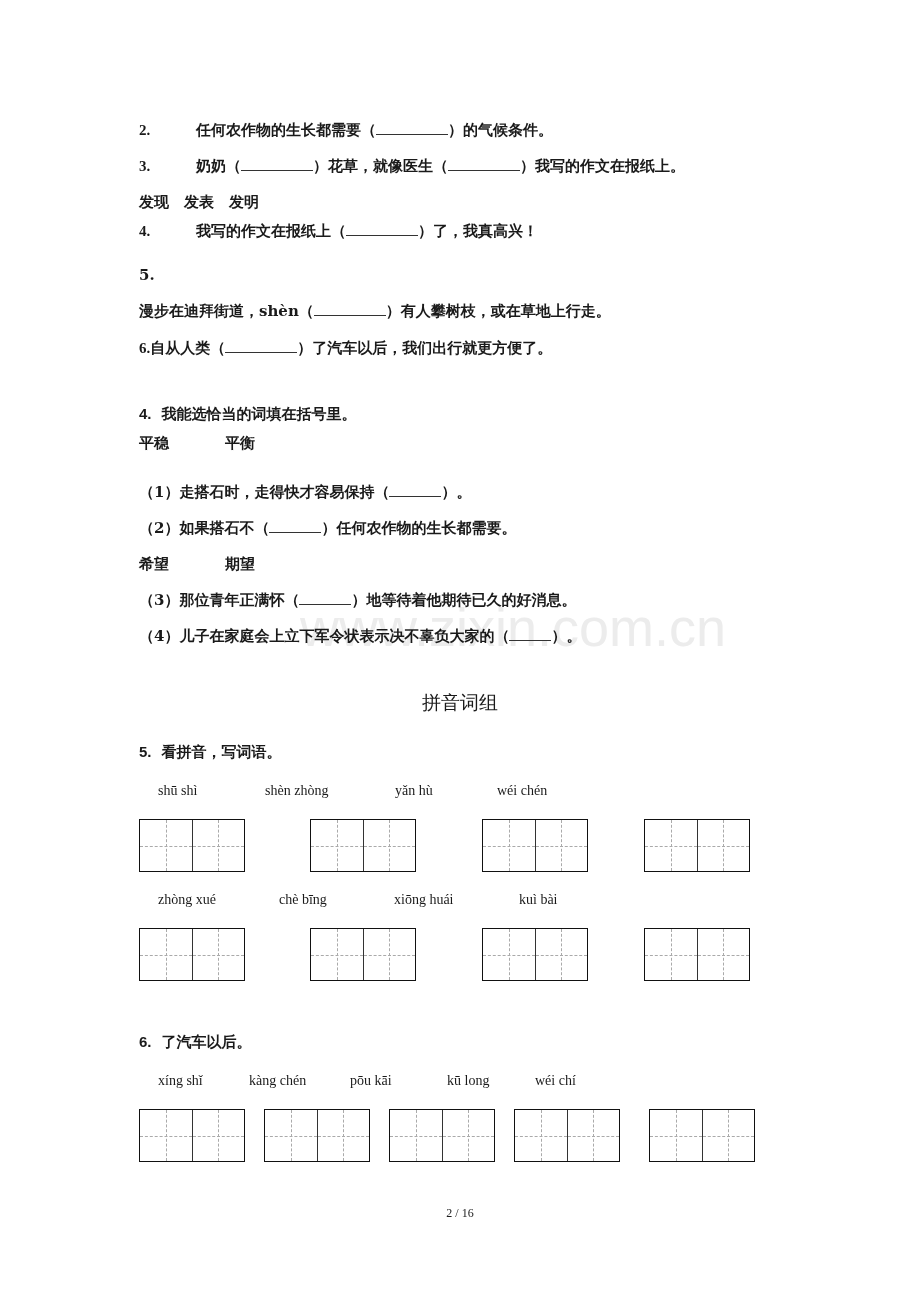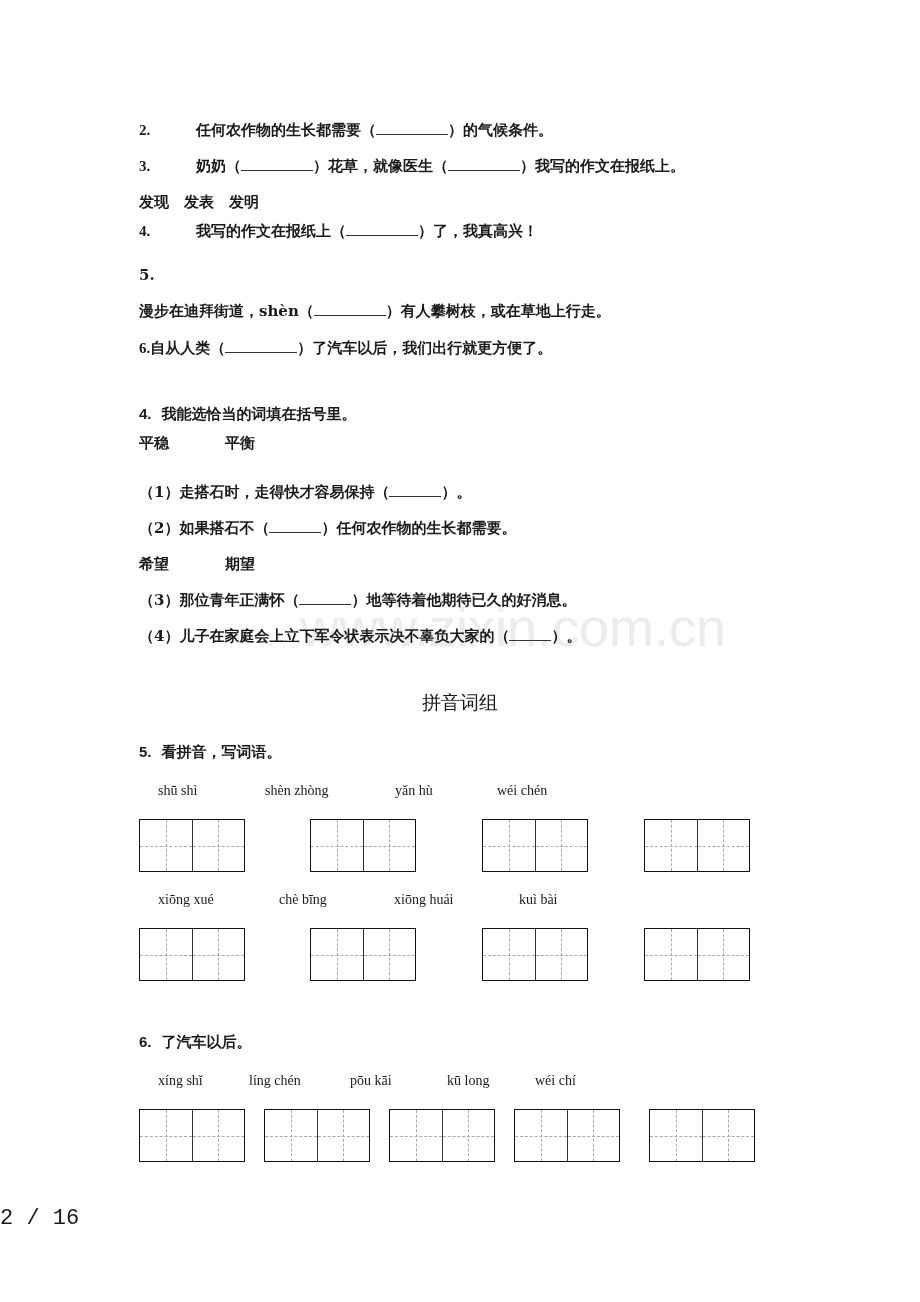--- a/index.html
+++ b/index.html
@@ -16,22 +16,22 @@
   .pinyin { position:absolute; font-family:"Liberation Serif",serif; font-size:14px; white-space:nowrap; }
   .grid { position:absolute; width:106px; height:53px; border:1.5px solid #111; box-sizing:border-box; display:flex; }
   .cell { flex:1; position:relative; box-sizing:border-box; }
   .cell + .cell { border-left:1.5px solid #333; }
   .cell::before { content:""; position:absolute; left:50%; top:0; bottom:0; border-left:1px dashed #aaa; }
   .cell::after { content:""; position:absolute; top:50%; left:0; right:0; border-top:1px dashed #aaa; }
   .blank { display:inline-block; border-bottom:1px solid #333; height:14px; vertical-align:baseline; }
   .watermark-left { position:absolute; left:300px; top:596px; font-family:"Liberation Sans",sans-serif;
                font-size:54px; color:#ececec; z-index:0; pointer-events:none; }
   .fg { z-index:1; }
-  .page-num { position:absolute; left:0; width:920px; top:1206px;
-              font-family:Liberation Mono, monospace; font-size:22px; }
+  .page-num { position:absolute; left:0; width:920px; text-align:center; top:1206px;
+              font-family:Liberation Serif, serif; font-size:12px; }
 </style>
 </head>
 <body>
 
 <div class="watermark-left">www.zixin.com.cn</div>
 
 <div class="line fg" style="top:119px">
   <span class="num">2.</span><span>任何农作物的生长都需要（</span><span class="blank" style="width:72px"></span><span>）的气候条件。</span>
 </div>
 <div class="line fg" style="top:155px">
@@ -92,21 +92,21 @@
   </div>
 <div class="grid" style="left:482px;top:819px">
     <div class="cell"></div>
     <div class="cell"></div>
   </div>
 <div class="grid" style="left:644px;top:819px">
     <div class="cell"></div>
     <div class="cell"></div>
   </div>
 
-<div class="pinyin fg" style="left:158px;top:892px">xiōng xué</div>
+<div class="pinyin fg" style="left:158px;top:892px">zhòng xué</div>
 <div class="pinyin fg" style="left:279px;top:892px">chè bīng</div>
 <div class="pinyin fg" style="left:394px;top:892px">xiōng huái</div>
 <div class="pinyin fg" style="left:519px;top:892px">kuì bài</div>
 
 <div class="grid" style="left:139px;top:928px">
     <div class="cell"></div>
     <div class="cell"></div>
   </div>
 <div class="grid" style="left:310px;top:928px">
     <div class="cell"></div>
@@ -119,21 +119,21 @@
 <div class="grid" style="left:644px;top:928px">
     <div class="cell"></div>
     <div class="cell"></div>
   </div>
 
 <div class="heading fg" style="top:1030px">
   <span class="hnum">6.</span><span>了汽车以后。</span>
 </div>
 
 <div class="pinyin fg" style="left:158px;top:1073px">xíng shǐ</div>
-<div class="pinyin fg" style="left:249px;top:1073px">líng chén</div>
+<div class="pinyin fg" style="left:249px;top:1073px">kàng chén</div>
 <div class="pinyin fg" style="left:350px;top:1073px">pōu kāi</div>
 <div class="pinyin fg" style="left:447px;top:1073px">kū long</div>
 <div class="pinyin fg" style="left:535px;top:1073px">wéi chí</div>
 
 <div class="grid" style="left:139px;top:1109px">
     <div class="cell"></div>
     <div class="cell"></div>
   </div>
 <div class="grid" style="left:264px;top:1109px">
     <div class="cell"></div>

